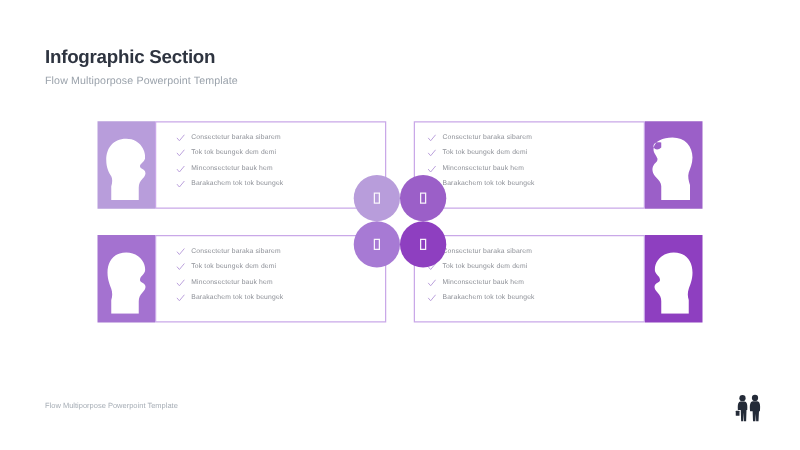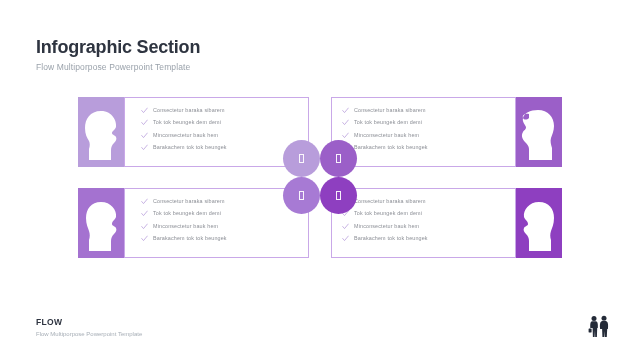--- a/index.html
+++ b/index.html
@@ -15,21 +15,21 @@
     position: relative;
   }
 
   
   .header {
     position: absolute;
     left: 36px;
     top: 38px;
   }
   .title {
-    font-size: 18px;
+    font-size: 15px;
     font-weight: bold;
     color: #2e3440;
     letter-spacing: -0.2px;
     margin: 0;
     line-height: 1.1;
   }
   .subtitle {
     font-size: 8.5px;
     color: #9aa2ab;
     margin: 5px 0 0 0;
@@ -360,21 +360,20 @@
   </div>
   <div class="circle c-bl" style="background:#a77ad4">
     <span class="tofu"></span>
   </div>
   <div class="circle c-br" style="background:#8e3fc0">
     <span class="tofu"></span>
   </div>
 </div>
 
 <div class="footer-brand">
-  <div class="brand-name">FLOW</div>
   <div class="brand-tag">Flow Multiporpose Powerpoint Template</div>
 </div>
 
 <div class="footer-logo">
   <svg viewBox="0 0 34 34" width="34" height="34">
 
     <circle cx="12" cy="6.5" r="2.5" fill="#242b38"></circle>
     <path fill="#242b38" d="M9.3 9.6 C10 9.1 14 9.1 14.7 9.6 C15.9 10.4 16 13 15.8 16 L15.2 16 L14.9 25 L13.2 25 L13 18 L12.6 25 L10.9 25 L10.6 16 L8.3 16 C8.1 13 8.2 10.4 9.3 9.6 Z"></path>
     <rect x="6.6" y="16.5" width="3" height="4" rx="0.4" fill="#242b38"></rect>
 

